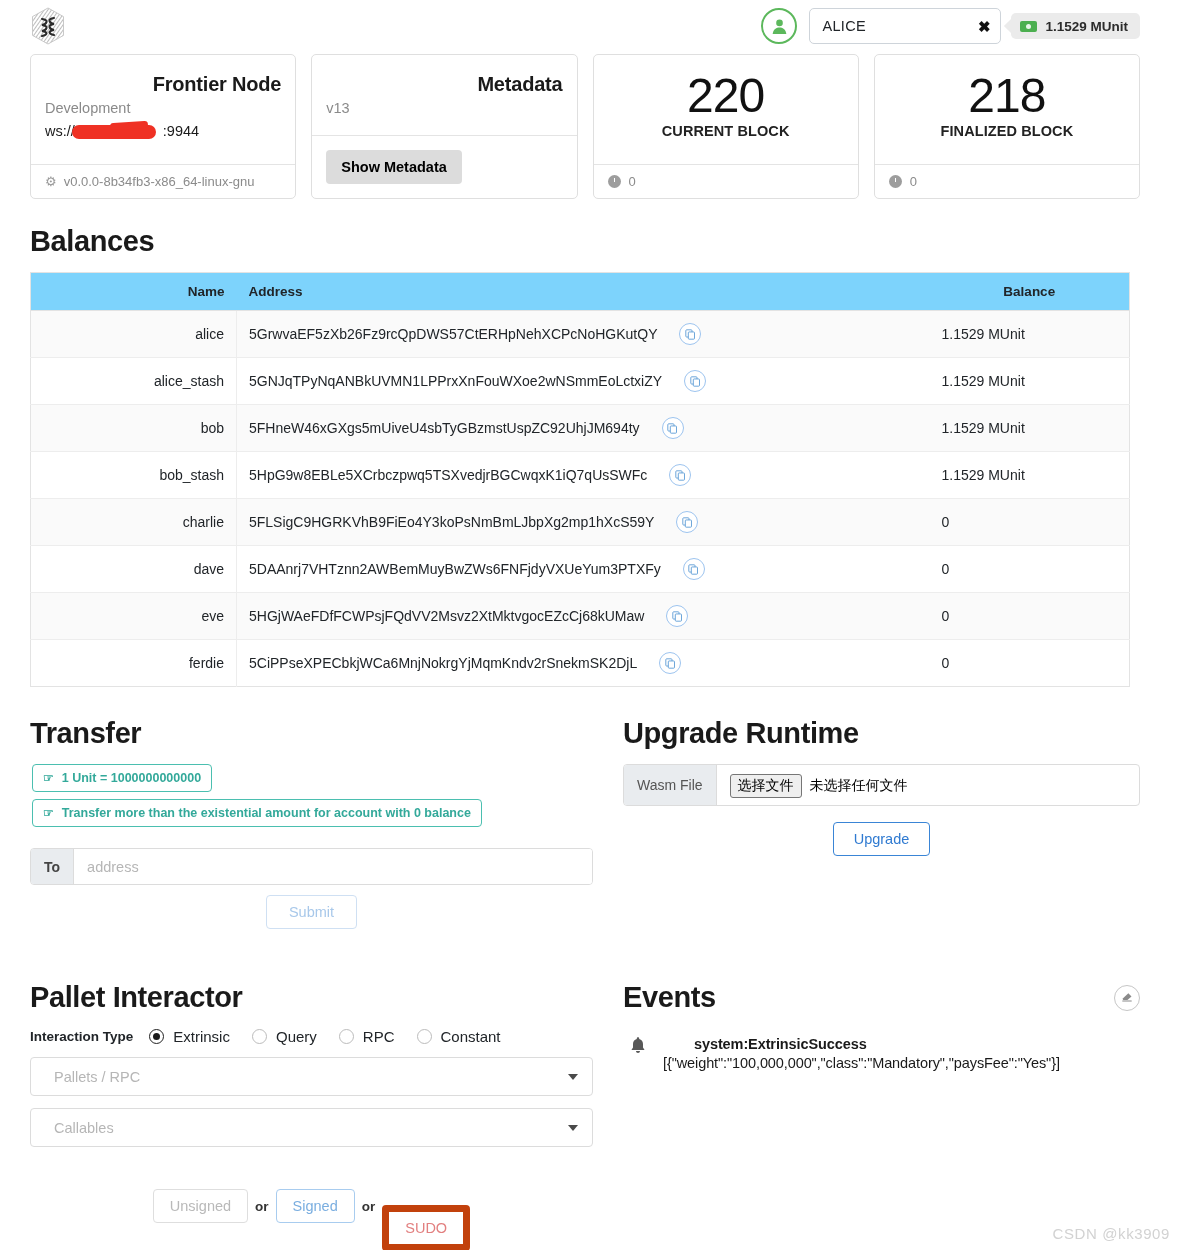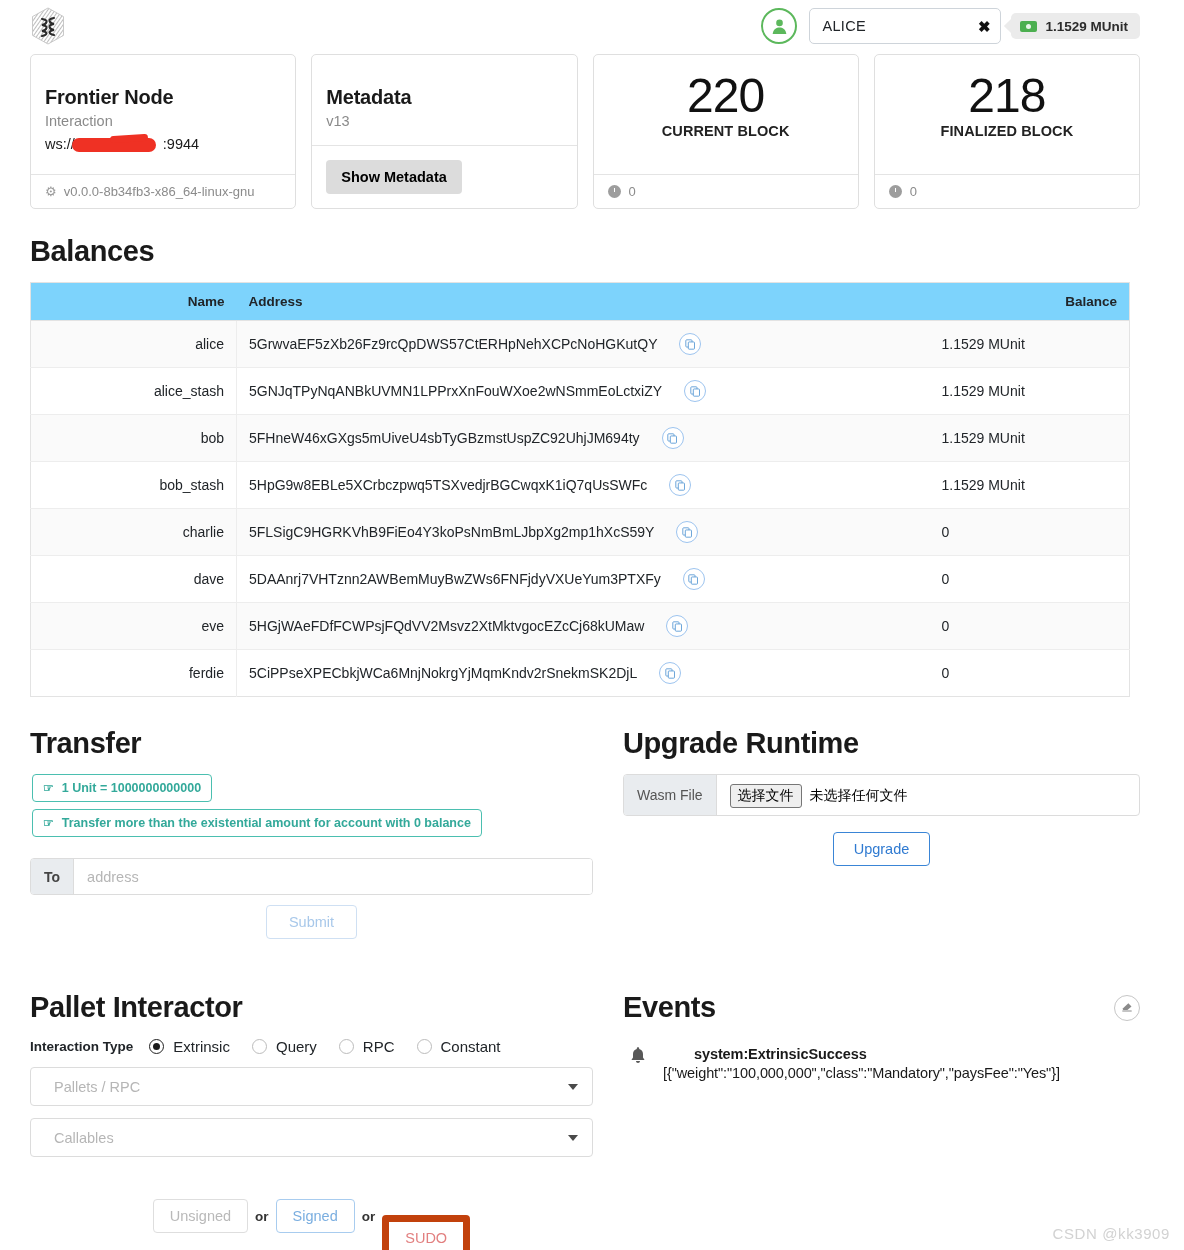--- a/index.html
+++ b/index.html
@@ -102,21 +102,21 @@
   }
   .card-body { padding: 14px 14px 10px 14px; flex: 1; }
   .card-footer {
     border-top: 1px solid #e4e4e4;
     padding: 9px 14px;
     display: flex; align-items: center;
     font-size: 13px; color: #8b8b8b;
   }
   .card-title {
     font-size: 20px; font-weight: bold; color: #1a1a1a;
-    margin: 17px 0 4px 0; letter-spacing: -.2px;
+    margin: 4px 0 4px 0; letter-spacing: -.2px; text-align: right;
   }
   .card-sub { font-size: 14.5px; color: #8a8a8a; margin-bottom: 6px; }
   .card-url { font-size: 14.5px; color: #1a1a1a; position: relative; display:inline-block; }
   .redaction {
     position: absolute; left: 27px; top: 2px;
     width: 84px; height: 14px; background: #ef3124;
     border-radius: 7px;
   }
   .redaction:after {
     content:""; position:absolute; left: 38px; top: -3px;
@@ -161,21 +161,21 @@
     border: 1px solid #e3e3e3; background: #fff;
     table-layout: fixed;
   }
   table.balances th {
     font-size: 13.5px; font-weight: bold; color: #212529;
     padding: 11px 12px; border-bottom: 1px solid #e3e3e3;
     background: #7dd3fc;
   }
   table.balances th.c-name { text-align: right; width: 206px; }
   table.balances th.c-addr { text-align: left; }
-  table.balances th.c-bal  { text-align: right; width: 200px; }
+  table.balances th.c-bal  { text-align: center; width: 200px; }
   table.balances td {
     padding: 12px; font-size: 14px; color: #212529;
     border-bottom: 1px solid #ededed;
     vertical-align: middle;
   }
   table.balances tbody tr:nth-child(odd) { background: #fafafa; }
   table.balances tbody tr:nth-child(even) { background: #ffffff; }
   table.balances tbody tr:last-child td { border-bottom: none; }
   td.c-name { text-align: right; border-right: 1px solid #ededed; }
   td.c-addr { white-space: nowrap; }
@@ -365,21 +365,21 @@
         <span>1.1529 MUnit</span>
       </div>
     </div>
   </div>
 
   <div class="cards-row">
 
     <div class="card">
       <div class="card-body">
         <div class="card-title">Frontier Node</div>
-        <div class="card-sub">Interaction</div>
+        <div class="card-sub">Development</div>
         <div class="card-url">
           <span>ws://</span><span style="display:inline-block;width:88px;"></span><span>:9944</span>
           <span class="redaction"></span>
         </div>
       </div>
       <div class="card-footer">
         <span class="gear-icon">⚙</span>
         <span>v0.0.0-8b34fb3-x86_64-linux-gnu</span>
       </div>
     </div>

